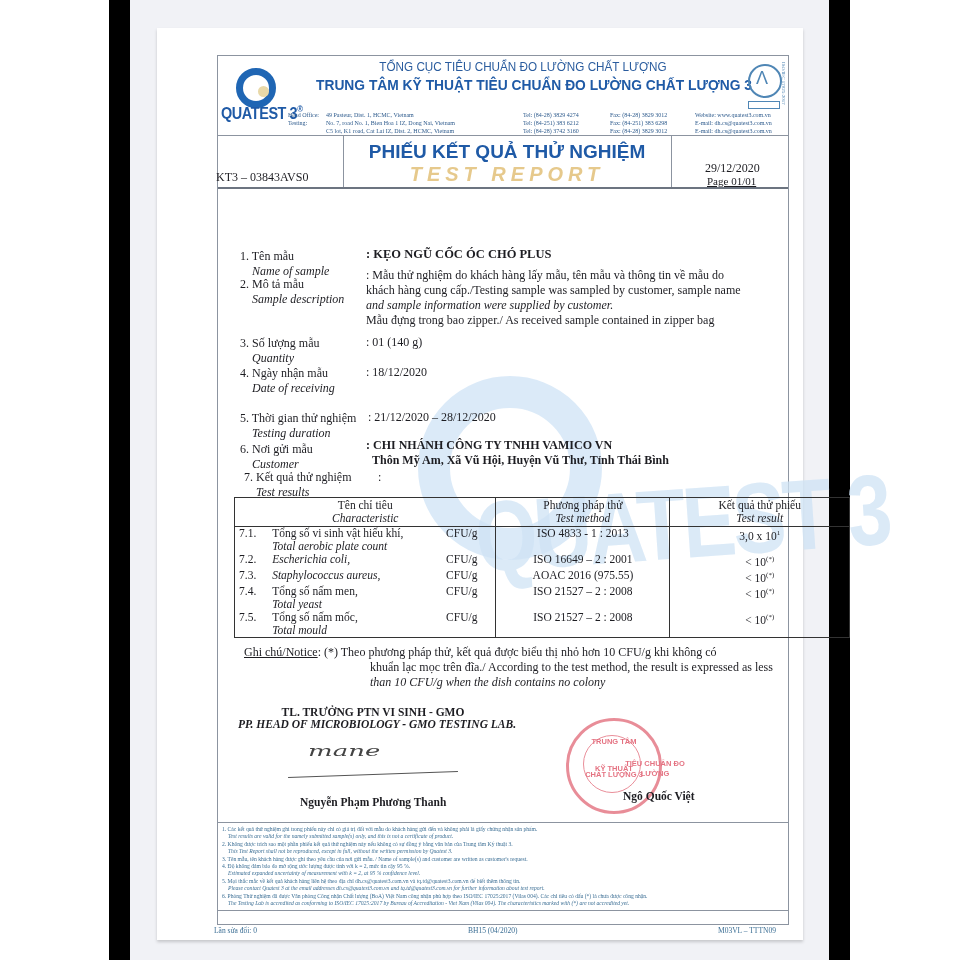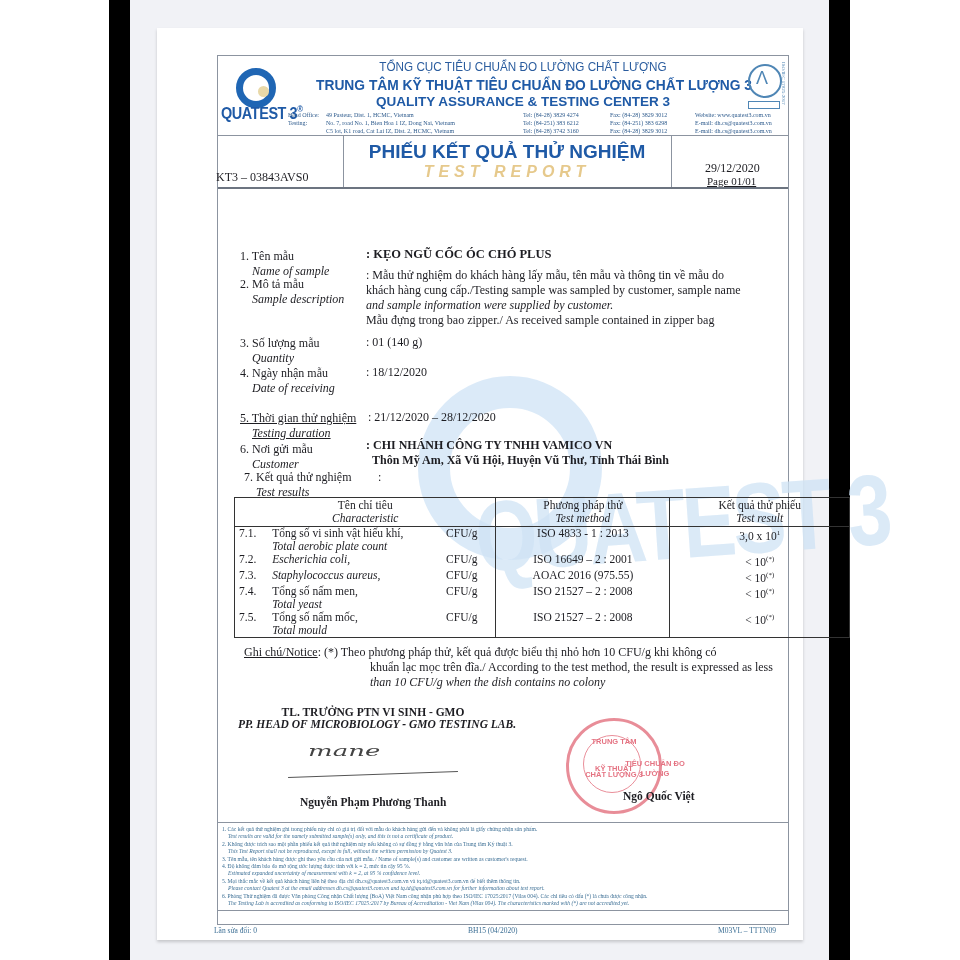--- a/index.html
+++ b/index.html
@@ -19,21 +19,21 @@
   .h-en { position:absolute; left:80px; top:38px; width:450px; text-align:center; font-family:"Liberation Sans", sans-serif; font-weight:bold; font-size:13.5px; color:#1f5aa6; white-space:nowrap; }
   .addr { position:absolute; top:55px; font-family:"Liberation Serif", serif; font-size:6px; line-height:8px; color:#2d5a8c; white-space:nowrap; }
   .seal { position:absolute; left:530px; top:8px; width:30px; height:30px; border-radius:50%; border:2px solid #4f86b5; }
   .seal-a { position:absolute; left:538px; top:12px; font-family:"Liberation Sans", sans-serif; font-size:18px; color:#4f86b5; }
   .seal-box { position:absolute; left:530px; top:45px; width:30px; height:6px; border:1px solid #4f86b5; }
   .seal-v { position:absolute; left:563px; top:6px; font-size:5px; color:#4f86b5; writing-mode:vertical-rl; }
   .title-row { position:absolute; left:0; top:79px; width:570px; height:52px; border-bottom:2px solid #6c7480; }
   .title-vl { position:absolute; left:125px; top:0; width:1px; height:52px; background:#8c94a0; }
   .title-vr { position:absolute; left:453px; top:0; width:1px; height:52px; background:#8c94a0; }
   .title-vi { position:absolute; left:125px; top:6px; width:328px; text-align:center; font-family:"Liberation Sans", sans-serif; font-weight:bold; font-size:19px; color:#1f5aa6; }
-  .title-en { position:absolute; left:125px; top:28px; width:328px; text-align:center; font-family:"Liberation Sans", sans-serif; font-style:italic; font-weight:bold; font-size:16px; letter-spacing:5px; color:#e6c98c; }
+  .title-en { position:absolute; left:125px; top:28px; width:328px; text-align:center; font-family:"Liberation Sans", sans-serif; font-style:italic; font-weight:bold; font-size:20px; letter-spacing:5px; color:#e6c98c; }
   .doc-no { position:absolute; left:-2px; top:35px; font-size:12px; }
   .doc-date { position:absolute; left:487px; top:26px; font-size:12px; }
   .doc-page { position:absolute; left:489px; top:40px; font-size:11px; text-decoration:underline; }
   .wm-ring { position:absolute; left:200px; top:320px; width:120px; height:120px; border-radius:50%; border:32px solid #cfe3f5; opacity:0.75; }
   .wm-text { position:absolute; left:205px; top:410px; font-family:"Liberation Sans", sans-serif; font-weight:bold; font-size:100px; color:#cfe3f5; opacity:0.75; transform:rotate(-4deg) scaleX(0.8); letter-spacing:-4px; white-space:nowrap; }
   .field { position:absolute; font-size:12px; line-height:15px; white-space:nowrap; }
   .it { font-style:italic; }
   .b { font-weight:bold; }
   table.res { position:absolute; left:16px; top:441px; width:616px; border-collapse:collapse; font-size:11.5px; }
   table.res td, table.res th { padding:0 4px; font-weight:normal; line-height:13px; vertical-align:top; }
@@ -65,21 +65,20 @@
 
     <div class="wm-ring"></div>
     <div class="wm-text">QUATEST 3</div>
 
     <div class="hdr">
       <div class="logo-ring"></div>
       <div class="logo-dot"></div>
       <div class="logo-text"><span>QUATEST 3</span><sup>®</sup></div>
       <div class="h-top">TỔNG CỤC TIÊU CHUẨN ĐO LƯỜNG CHẤT LƯỢNG</div>
       <div class="h-mid">TRUNG TÂM KỸ THUẬT TIÊU CHUẨN ĐO LƯỜNG CHẤT LƯỢNG 3</div>
-      <div class="h-en">QUALITY ASSURANCE &amp; TESTING CENTER 3</div>
       <div class="addr" style="left:70px;">
         <div>Head Office:</div>
           <div>Testing:</div>
           <div>&nbsp;</div>
       </div>
       <div class="addr" style="left:108px;">
         <div>49 Pasteur, Dist. 1, HCMC, Vietnam</div>
           <div>No. 7, road No. 1, Bien Hoa 1 IZ, Dong Nai, Vietnam</div>
           <div>C5 lot, K1 road, Cat Lai IZ, Dist. 2, HCMC, Vietnam</div>
       </div>
@@ -136,21 +135,21 @@
         <div class="it" style="padding-left:12px;">Quantity</div>
     </div>
     <div class="field" style="left:148px; top:279px;">: 01 (140 g)</div>
 
     <div class="field" style="left:22px; top:310px;">
       <div>4. Ngày nhận mẫu</div>
         <div class="it" style="padding-left:12px;">Date of receiving</div>
     </div>
     <div class="field" style="left:148px; top:309px;">: 18/12/2020</div>
 
-    <div class="field" style="left:22px; top:355px;text-decoration:underline;">
+    <div class="field" style="left:22px; top:355px;">
       <div>5. Thời gian thử nghiệm</div>
         <div class="it" style="padding-left:12px;">Testing duration</div>
     </div>
     <div class="field" style="left:150px; top:354px;">: 21/12/2020 – 28/12/2020</div>
 
     <div class="field" style="left:22px; top:386px;">
       <div>6. Nơi gửi mẫu</div>
         <div class="it" style="padding-left:12px;">Customer</div>
     </div>
     <div class="field b" style="left:148px; top:382px;">

